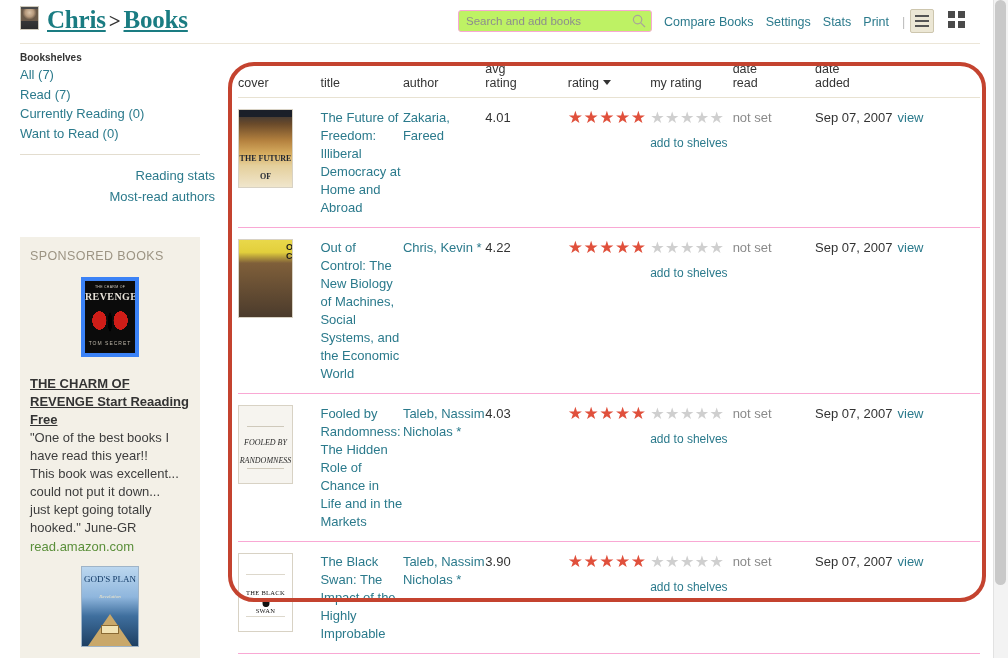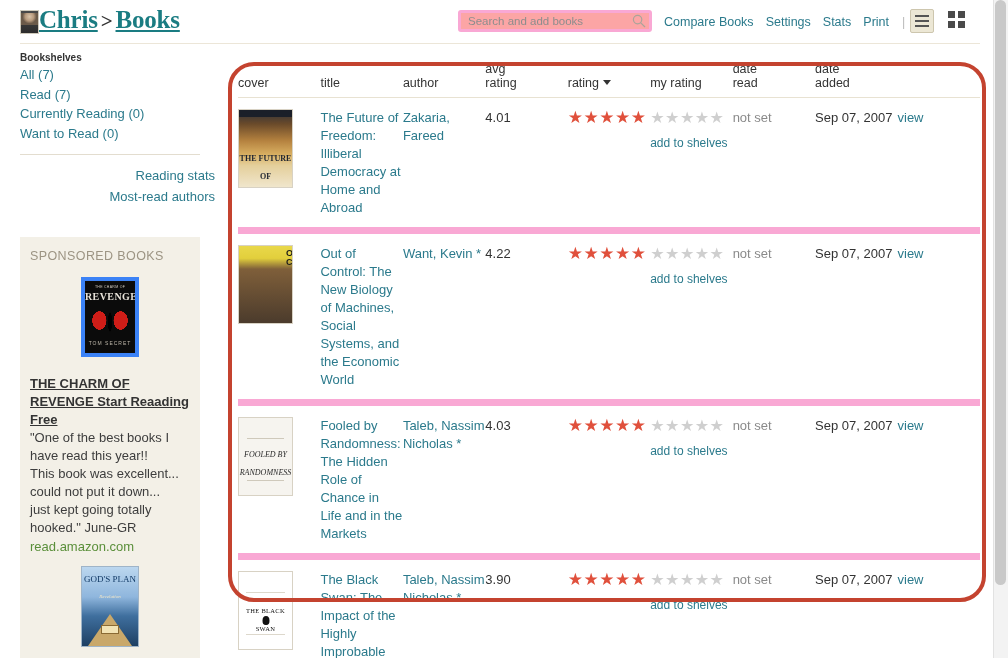--- a/index.html
+++ b/index.html
@@ -13,21 +13,21 @@
     color: #333;
   }
   .page { position: relative; width: 1008px; height: 658px; background:#ffffff; }
 
   
   .topbar {
     position: absolute; left: 0; top: 0; width: 1008px; height: 44px;
   }
   .brand {
     position: absolute; left: 20px; top: 6px;
-    display: flex; align-items: flex-end; 
+    display: flex; align-items: flex-start; gap: 8px;
   }
   .avatar {
     width: 19px; height: 24px;
     background:
       radial-gradient(ellipse 7px 7px at 50% 30%, #d9c3a9 0%, #b79a7d 60%, #6b5a49 100%),
       linear-gradient(180deg, #4a4a4a 0%, #2c2c2c 100%);
     background-repeat: no-repeat;
     background-size: 100% 55%, 100% 100%;
     background-position: 0 2px, 0 0;
     border: 1px solid #cfcabc;
@@ -41,22 +41,22 @@
   .brand-title .nm { color: #1a7c82; }
   .brand-title .sep { color: #333; font-size: 21px; padding: 0 3px; }
   .brand-title .bk { color: #1a7c82; }
 
   .search-wrap {
     position: absolute; left: 458px; top: 10px;
     width: 194px; height: 22px;
   }
   .search-input {
     width: 194px; height: 22px;
-    border: 3px solid #f9a8d4; border-radius: 3px;
-    background: #fca5a5;
+    border: 1px solid #f9a8d4; border-radius: 3px;
+    background: #bef264;
     padding: 0 22px 0 7px;
     font-family: "Liberation Sans", sans-serif;
     font-size: 11.5px; color: #555;
     outline: none;
   }
   .search-input::placeholder { color: #8d8d8d; }
   .search-icon {
     position: absolute; right: 6px; top: 4px;
     width: 14px; height: 14px; pointer-events: none;
   }
@@ -196,21 +196,21 @@
   }
   table.books thead tr { border-bottom: 1px solid #e8e2d2; }
   .th-inner { display: block; }
   .sort-caret {
     display: inline-block; margin-left: 4px;
     border-left: 4.5px solid transparent; border-right: 4.5px solid transparent;
     border-top: 5px solid #333; vertical-align: 2px;
   }
   table.books td {
     vertical-align: top; padding: 11px 0 10px 0;
-    border-bottom: 7px solid #f9a8d4;
+    border-bottom: 1px solid #f9a8d4;
     font-size: 13px; color: #333; line-height: 18px;
   }
   td.c-cover { width: 66px; }
   td.c-title { width: 185px; padding-right: 12px; }
   td.c-author { width: 82px; padding-right: 6px; }
   td.c-avg  { width: 48px; }
   td.c-rating { width: 92px; }
   td.c-myrating { width: 110px; }
   td.c-dread { width: 44px; }
   td.c-dadded { width: 68px; }
@@ -403,21 +403,21 @@
             <td class="c-myrating myrating"><span class="stars"><span class="off">★</span><span class="off">★</span><span class="off">★</span><span class="off">★</span><span class="off">★</span></span><a class="add-shelves" href="#">add to shelves</a></td>
             <td class="c-dread"><span class="notset">not set</span></td>
             <td class="c-dadded"><span class="datetxt">Sep 07, 2007</span></td>
             <td class="c-view"><a class="viewlink" href="#">view</a></td>
           </tr>
           <tr>
             <td class="c-cover">
               <span class="cover cv-control"><span class="band"></span><span class="l" style="top:20px"></span><span class="l" style="top:62px"></span><span class="t">OUT OF CONTROL</span><span class="box"></span><span class="bird"></span><span class="badge"></span><span class="v"></span><span class="dot"></span></span>
             </td>
             <td class="c-title"><a class="booktitle" href="#">Out of Control: The New Biology of Machines, Social Systems, and the Economic World</a></td>
-            <td class="c-author"><a class="author" href="#">Want, Kevin *</a></td>
+            <td class="c-author"><a class="author" href="#">Chris, Kevin *</a></td>
             <td class="c-avg"><span class="avgval">4.22</span></td>
             <td class="c-rating"><span class="stars"><span class="on">★</span><span class="on">★</span><span class="on">★</span><span class="on">★</span><span class="on">★</span></span></td>
             <td class="c-myrating myrating"><span class="stars"><span class="off">★</span><span class="off">★</span><span class="off">★</span><span class="off">★</span><span class="off">★</span></span><a class="add-shelves" href="#">add to shelves</a></td>
             <td class="c-dread"><span class="notset">not set</span></td>
             <td class="c-dadded"><span class="datetxt">Sep 07, 2007</span></td>
             <td class="c-view"><a class="viewlink" href="#">view</a></td>
           </tr>
           <tr>
             <td class="c-cover">
               <span class="cover cv-fooled"><span class="band"></span><span class="l" style="top:20px"></span><span class="l" style="top:62px"></span><span class="t">FOOLED BY RANDOMNESS</span><span class="box"></span><span class="bird"></span><span class="badge"></span><span class="v"></span><span class="dot"></span></span>

